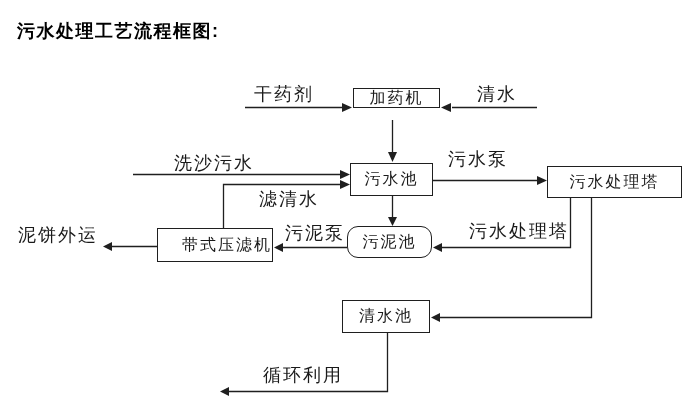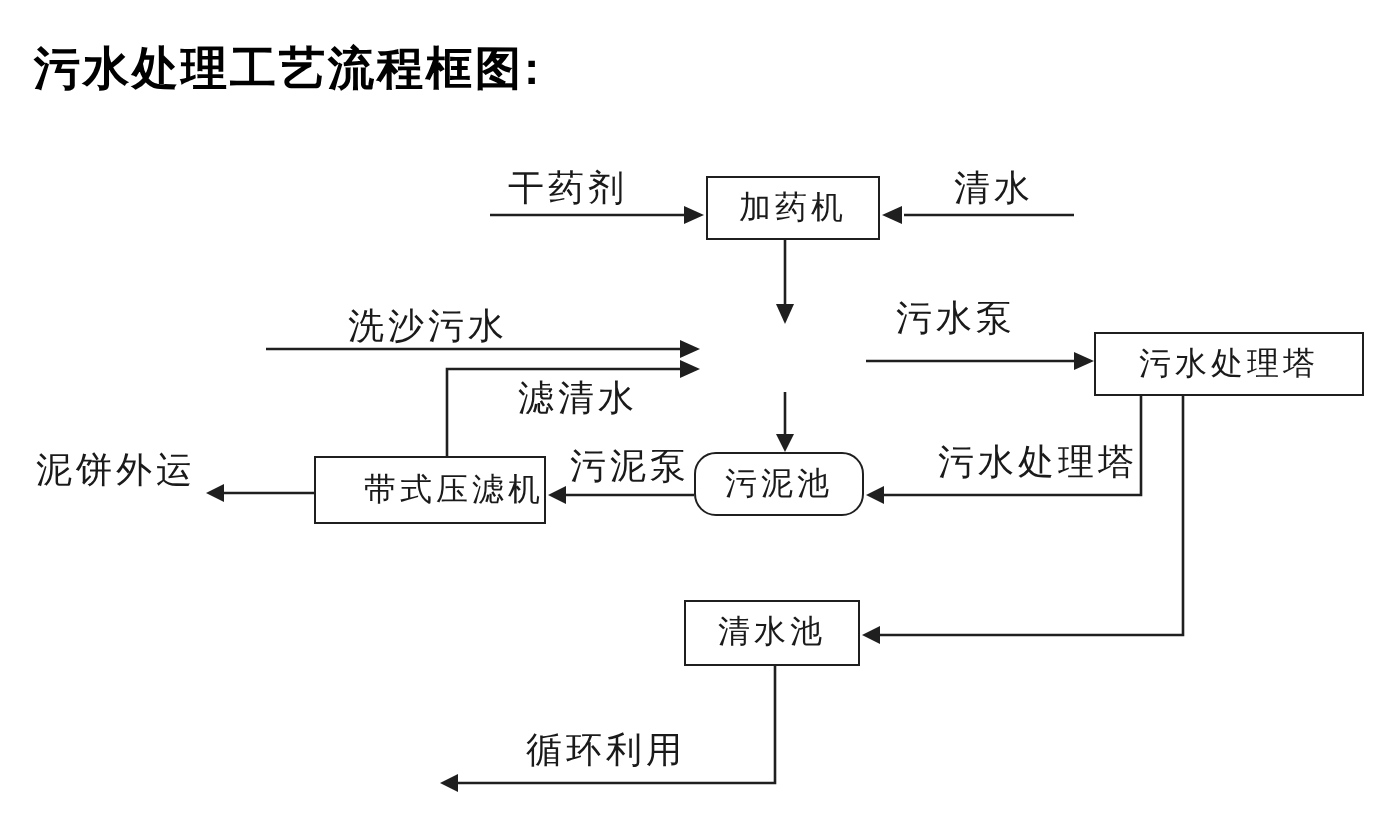--- a/index.html
+++ b/index.html
@@ -6,21 +6,21 @@
   .canvas{
     position:relative;
     width:700px;height:420px;
     background:#ffffff;
     font-family:"Liberation Sans","DejaVu Sans",sans-serif;
     color:#1a1a1a;
     overflow:hidden;
   }
   .title{
     position:absolute;left:17px;top:19px;
-    font-size:23px;font-weight:bold;letter-spacing:1.5px;
+    font-size:18px;font-weight:bold;letter-spacing:1.5px;
     color:#000000;white-space:nowrap;
   }
   .wires{position:absolute;left:0;top:0;width:700px;height:420px;}
   .box{
     position:absolute;
     border:1.4px solid #1f1f1f;
     background:#ffffff;
     display:flex;align-items:center;justify-content:center;
     font-size:16px;letter-spacing:2px;
     white-space:nowrap;
@@ -73,22 +73,25 @@
     <line x1="347" y1="247.5" x2="283" y2="247.5"></line>
     <polygon fill="#1f1f1f" stroke="none" points="274,247.5 283,243 283,252"></polygon>
 
     <line x1="157" y1="246.5" x2="112" y2="246.5"></line>
     <polygon fill="#1f1f1f" stroke="none" points="103,246.5 112,242 112,251"></polygon>
 
     <polyline points="387.5,333 387.5,391.5 229,391.5"></polyline>
     <polygon fill="#1f1f1f" stroke="none" points="220,391.5 229,387 229,396"></polygon>
   </svg>
 
-  <div class="box" style="left:353px;top:88px;width:87px;height:32px;">
+  <div class="box" style="left:353px;top:88px;width:87px;height:20px;">
     <span>加药机</span>
+  </div>
+  <div class="box" style="left:350px;top:163px;width:83px;height:33px;">
+    <span>污水池</span>
   </div>
   <div class="box" style="left:547px;top:166px;width:135px;height:32px;">
     <span>污水处理塔</span>
   </div>
   <div class="box" style="left:347px;top:226px;width:85px;height:32px;border-radius:11px;">
     <span>污泥池</span>
   </div>
   <div class="box" style="left:157px;top:228px;width:116px;height:34px;padding-left:24px;">
     <span>带式压滤机</span>
   </div>

